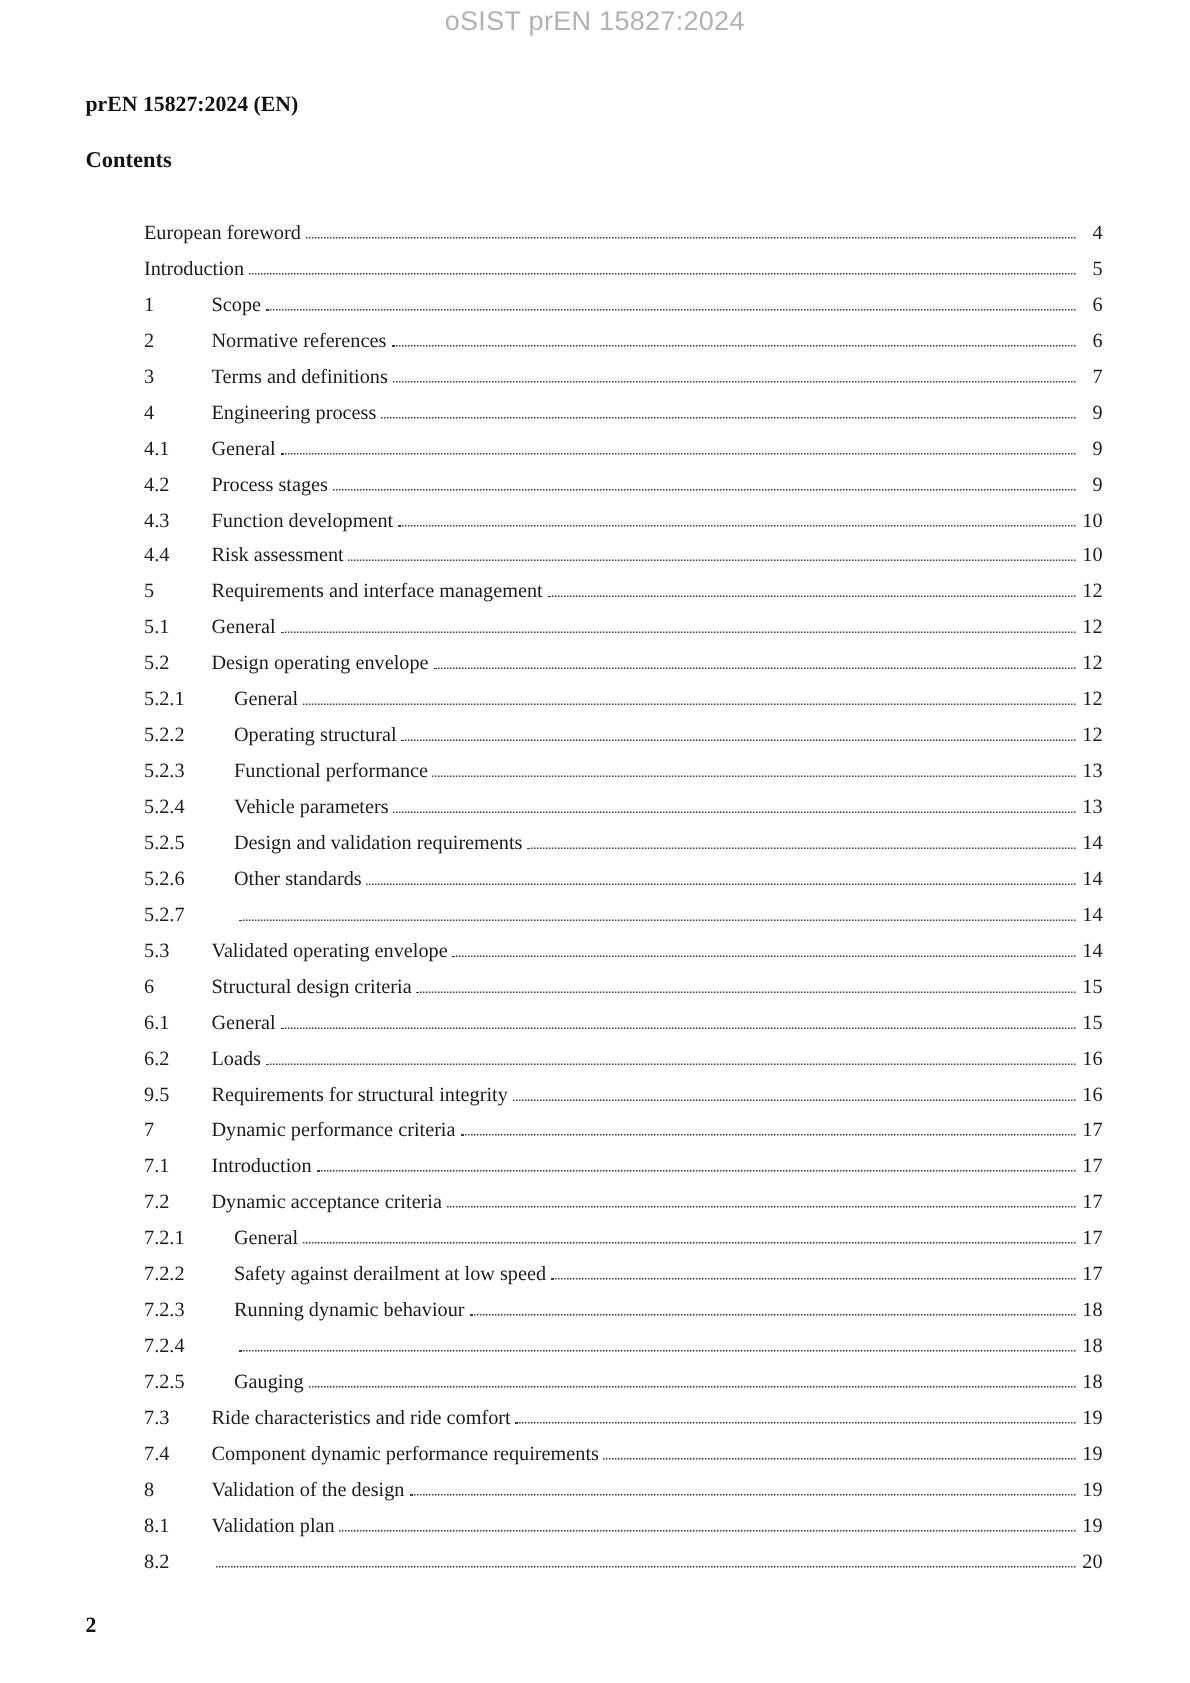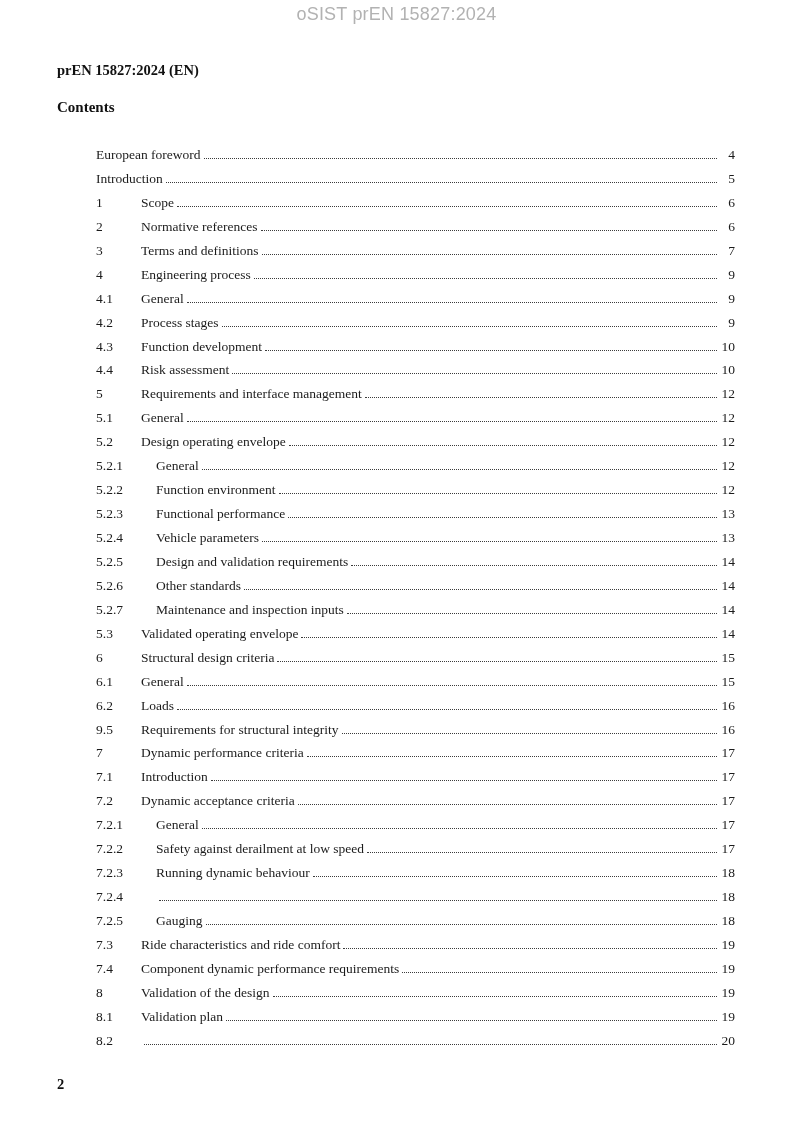--- a/index.html
+++ b/index.html
@@ -174,21 +174,21 @@
       <span class="toc-page">12</span>
     </div>
     <div class="toc-row level-3">
       <span class="toc-num">5.2.1</span>
       <span class="toc-title">General</span>
       <span class="toc-leader"></span>
       <span class="toc-page">12</span>
     </div>
     <div class="toc-row level-3">
       <span class="toc-num">5.2.2</span>
-      <span class="toc-title">Function environment</span>
+      <span class="toc-title">Operating structural</span>
       <span class="toc-leader"></span>
       <span class="toc-page">12</span>
     </div>
     <div class="toc-row level-3">
       <span class="toc-num">5.2.3</span>
       <span class="toc-title">Functional performance</span>
       <span class="toc-leader"></span>
       <span class="toc-page">13</span>
     </div>
     <div class="toc-row level-3">
@@ -204,21 +204,20 @@
       <span class="toc-page">14</span>
     </div>
     <div class="toc-row level-3">
       <span class="toc-num">5.2.6</span>
       <span class="toc-title">Other standards</span>
       <span class="toc-leader"></span>
       <span class="toc-page">14</span>
     </div>
     <div class="toc-row level-3">
       <span class="toc-num">5.2.7</span>
-      <span class="toc-title">Maintenance and inspection inputs</span>
       <span class="toc-leader"></span>
       <span class="toc-page">14</span>
     </div>
     <div class="toc-row level-2">
       <span class="toc-num">5.3</span>
       <span class="toc-title">Validated operating envelope</span>
       <span class="toc-leader"></span>
       <span class="toc-page">14</span>
     </div>
     <div class="toc-row level-1">

